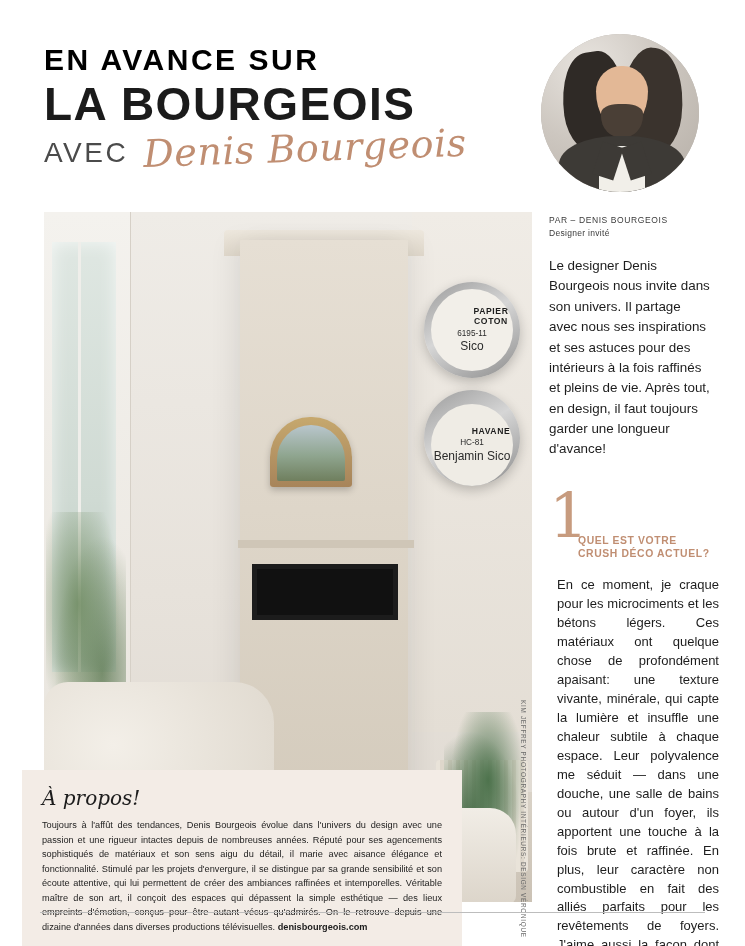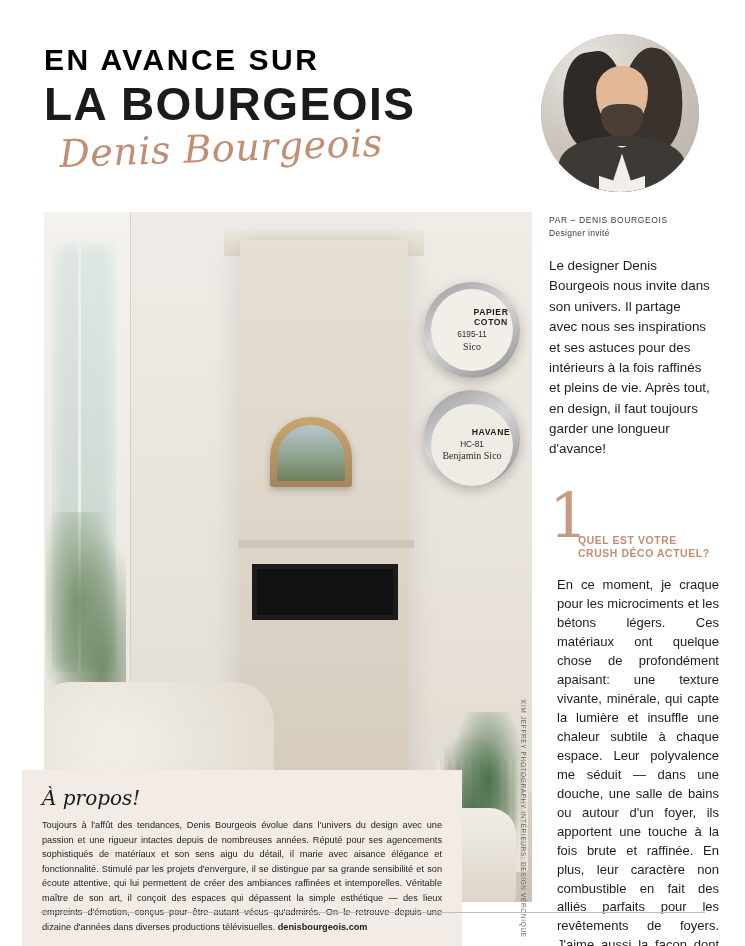--- a/index.html
+++ b/index.html
@@ -379,24 +379,23 @@
     line-height: 1.22;
     margin-left: 38px;
   }
   .chip .code {
     font-size: 8.2px;
     color: #2b2b2b;
     line-height: 1.3;
     margin-top: 2px;
   }
   .chip .brand {
-    font-size: 10px;
+    font-size: 12px;
     color: #2b2b2b;
     line-height: 1.25;
-    font-family: Liberation Serif, serif;
   }
 
   
   .apropos {
     position: absolute;
     left: 22px;
     top: 770px;
     width: 440px;
     background: #f3ece6;
     padding: 16px 20px 18px 20px;
@@ -455,20 +454,21 @@
 </style>
 </head>
 <body>
 
 <div class="page">
 
   <div class="headline">
     <div class="line1">EN AVANCE SUR</div>
     <div class="line2">LA BOURGEOIS</div>
     <div class="line3row">
+      <span class="avec">AVEC</span>
       <span class="script">Denis Bourgeois</span>
     </div>
   </div>
 
   <div class="portrait">
     <div class="bg"></div>
     <div class="hairL"></div>
     <div class="hairR"></div>
     <div class="face"></div>
     <div class="beard"></div>

